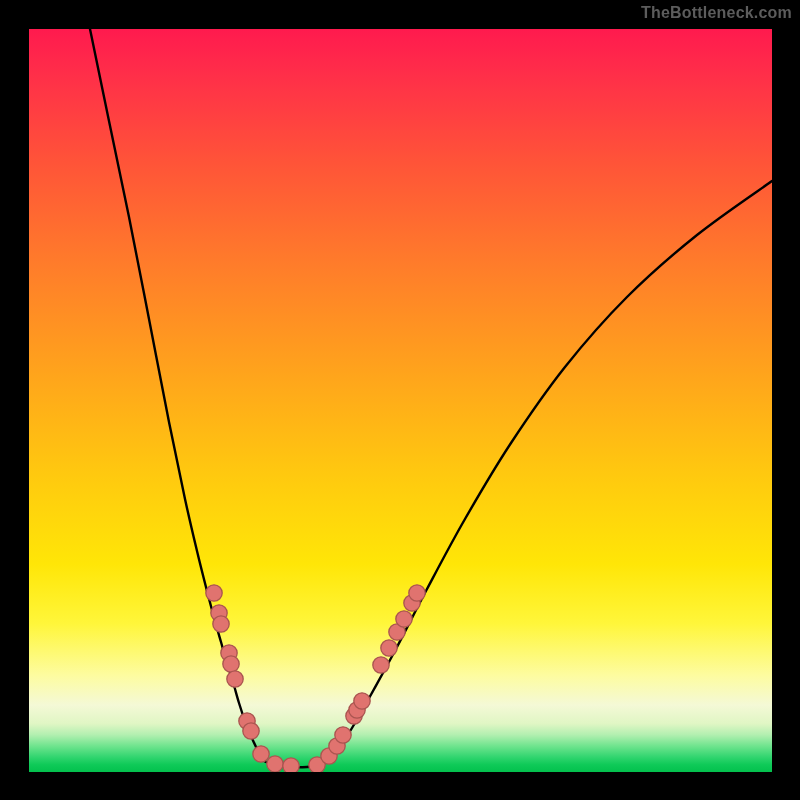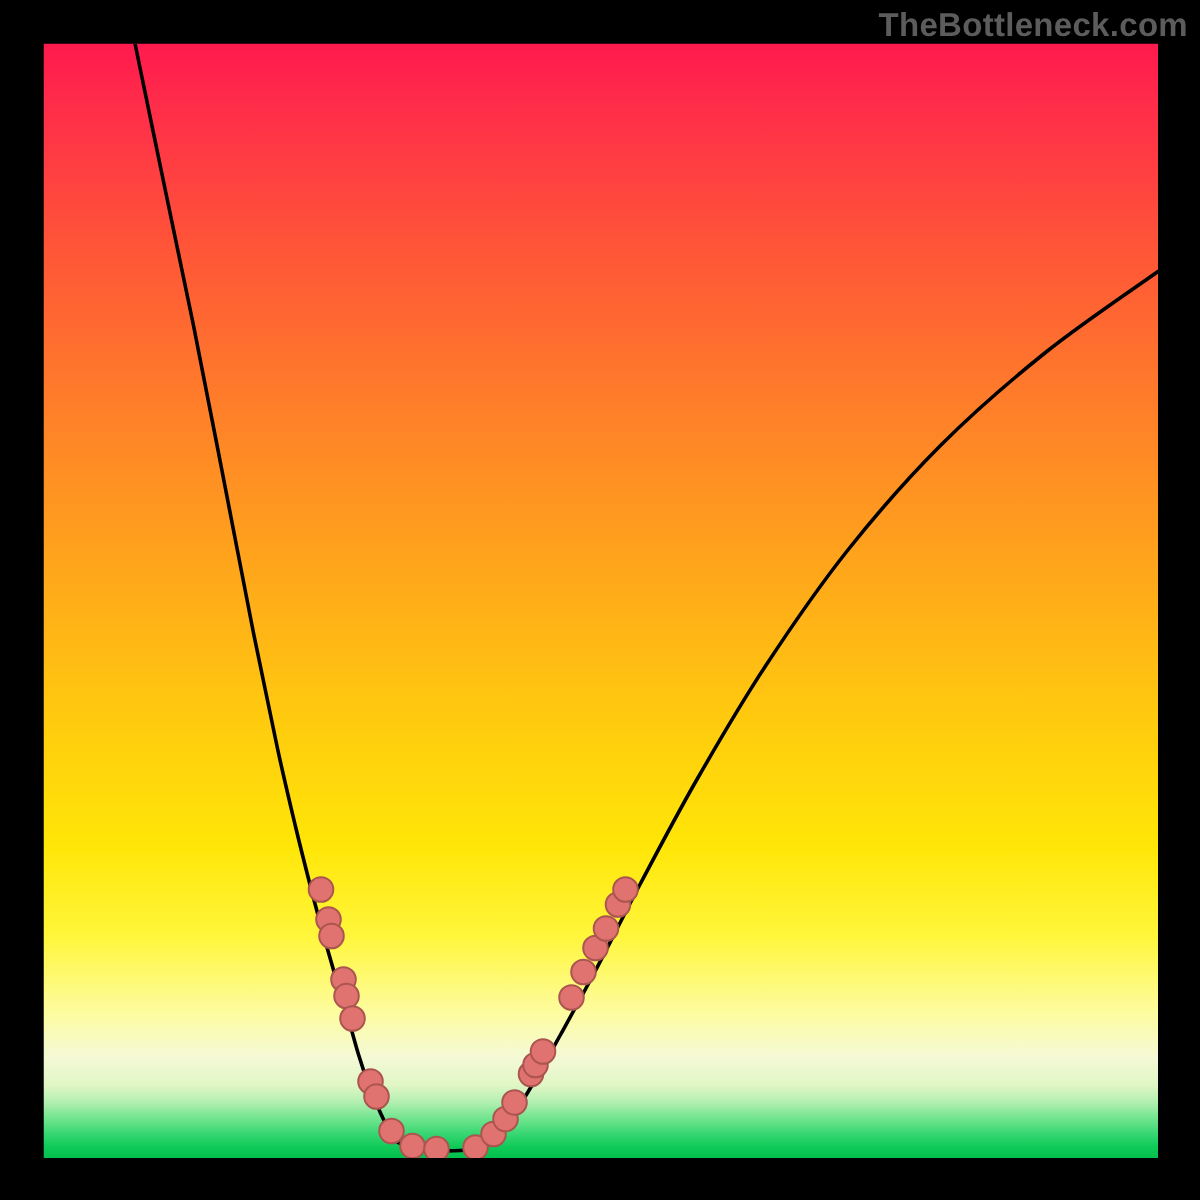--- a/index.html
+++ b/index.html
@@ -50,21 +50,21 @@
       #6fe48e 96.5%,
       #31d56f 98%,
       #0fca58 99%,
       #03c14d 100%
     );
   }
   .watermark {
     position: absolute;
     top: 4px;
     right: 8px;
-    font-size: 22px;
+    font-size: 16px;
     font-weight: 600;
     color: #5c5c5c;
     letter-spacing: 0.2px;
     user-select: none;
   }
   svg.curve-layer {
     position: absolute;
     top: 0;
     left: 0;
     width: 743px;

